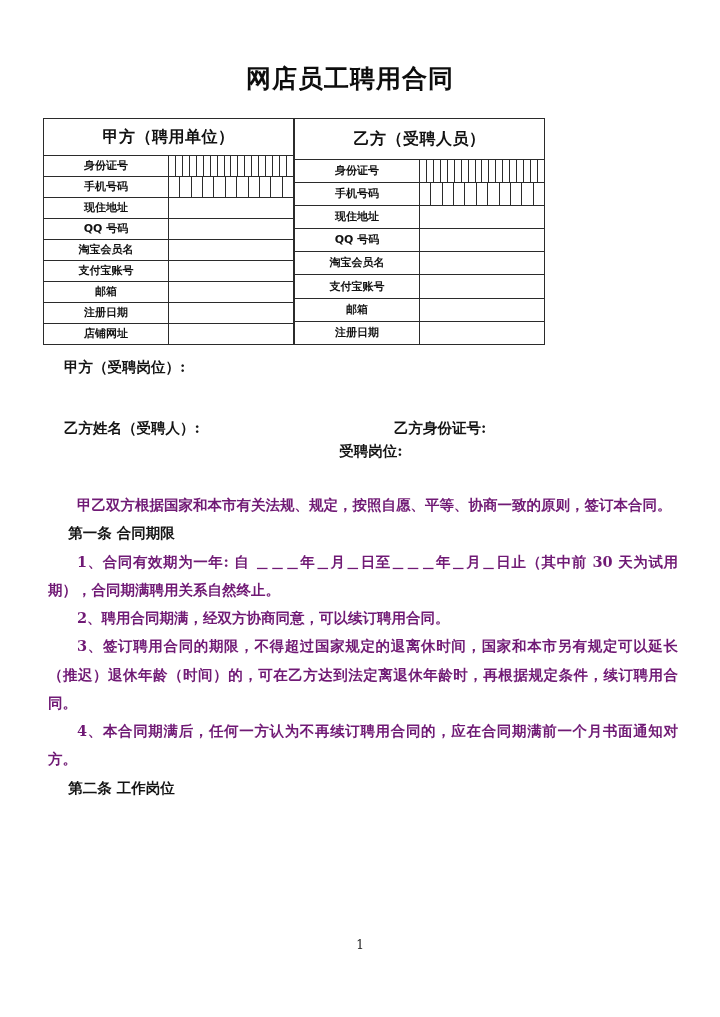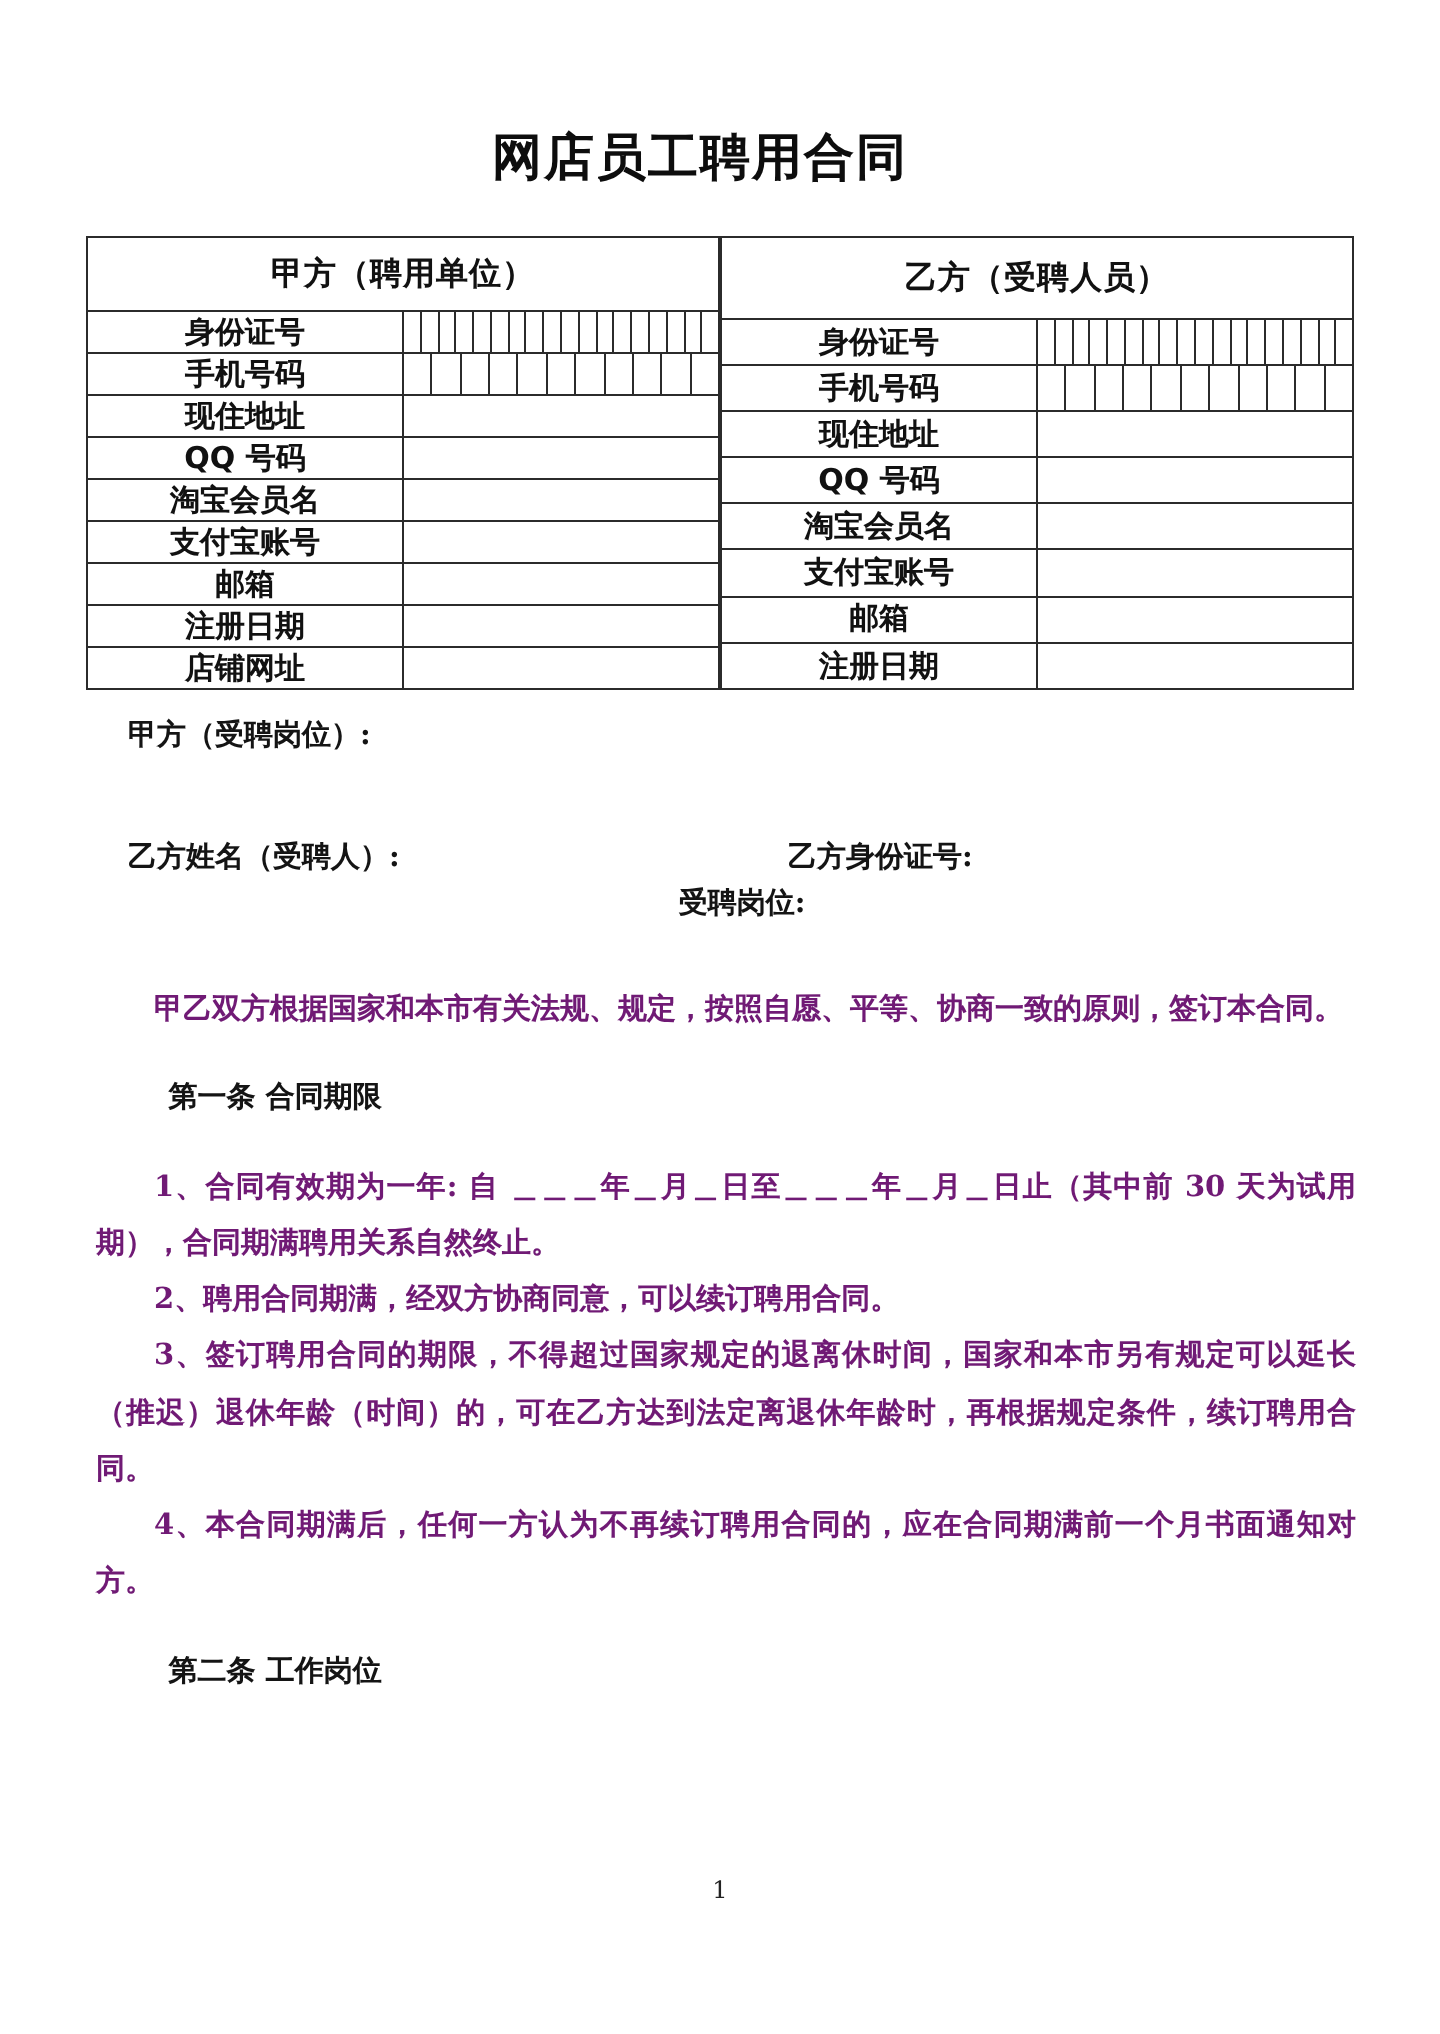--- a/index.html
+++ b/index.html
@@ -35,21 +35,21 @@
     letter-spacing: 1px;
     font-family: "DejaVu Sans", "Liberation Sans", sans-serif;
     color: #0d0d0d;
   }
 
   
   .party-tables {
     position: absolute;
     top: 118px;
     left: 43px;
-    width: 634px;
+    width: 502px;
     display: flex;
     justify-content: space-between;
   }
   table.party {
     border-collapse: collapse;
     table-layout: fixed;
     width: 317px;
   }
   table.party td, table.party th {
     border: 1px solid #2b2b2b;
@@ -65,21 +65,21 @@
   }
   table.party th.party-head {
     height: 36px;
     font-size: 16px;
     font-weight: bold;
     letter-spacing: 0.5px;
   }
   table.party td.lbl {
     width: 62px;
     white-space: nowrap;
-    font-size: 15px;
+    font-size: 11px;
   }
   table.party td.val { background: #fff; }
   .grid-wrap {
     display: flex;
     width: 100%;
     height: 100%;
   }
   .grid-wrap .cellbox {
     flex: 1 1 0;
     border-right: 1px solid #2b2b2b;
@@ -124,21 +124,21 @@
     text-justify: inter-ideograph;
     margin: 0;
     color: #701a75;
   }
   .para.indent { text-indent: 2em; }
   .clause-head {
     font-size: 14.5px;
     font-weight: bold;
     line-height: 1.95;
     text-indent: 1.4em;
-    margin: 16px;
+    margin: 0;
   }
 
   
   .page-no {
     position: absolute;
     top: 938px;
     left: 0;
     width: 720px;
     text-align: center;
     font-size: 12px;

